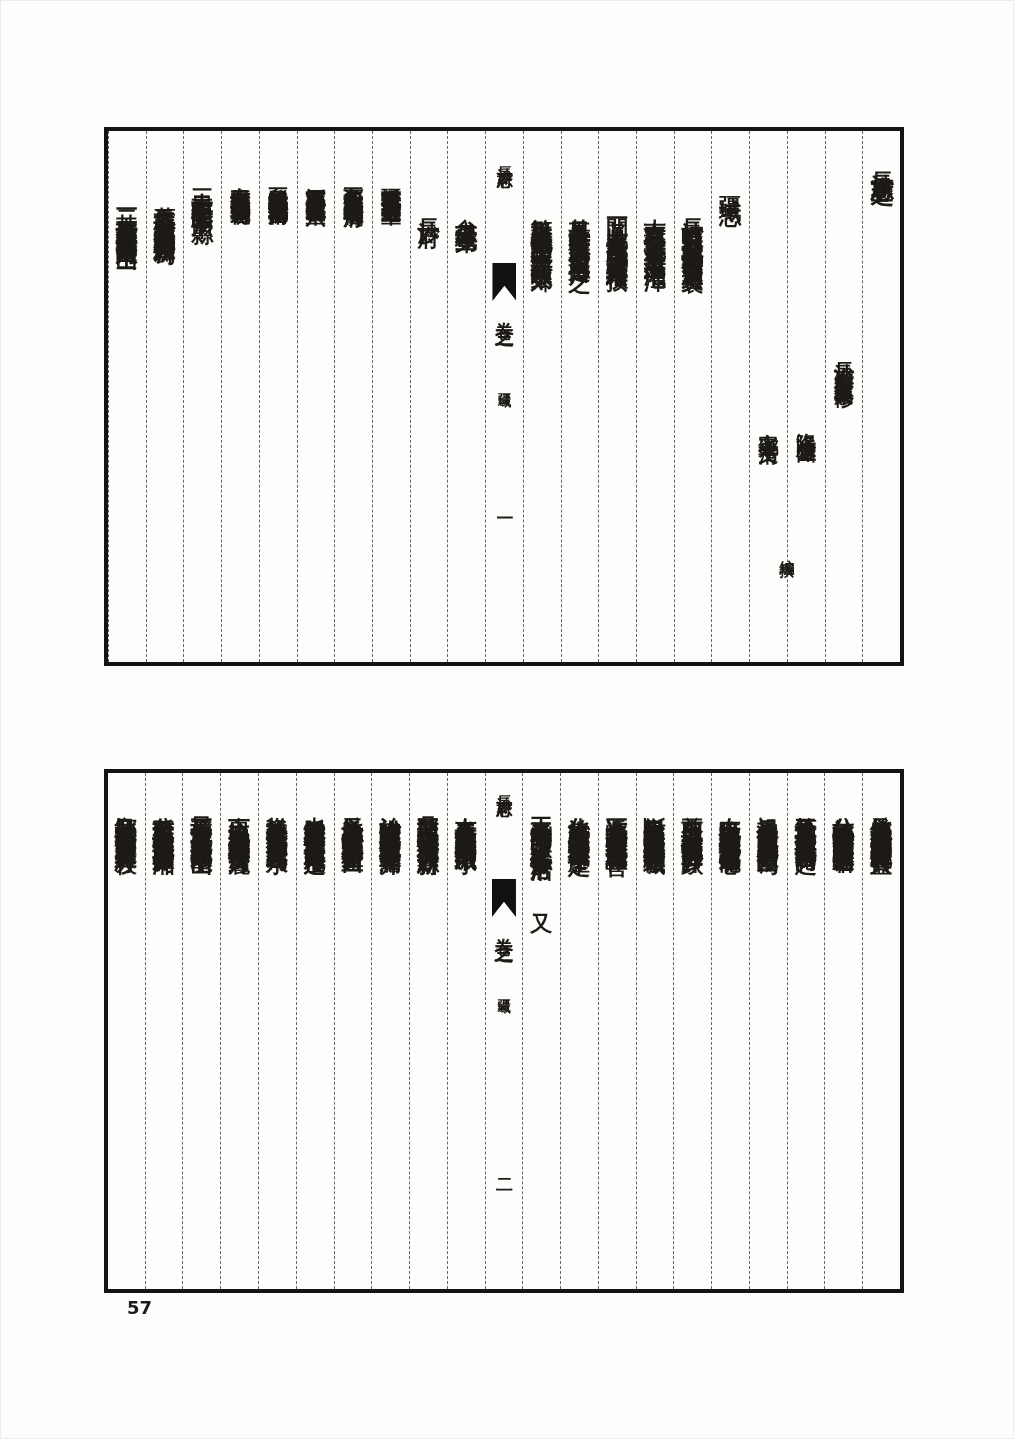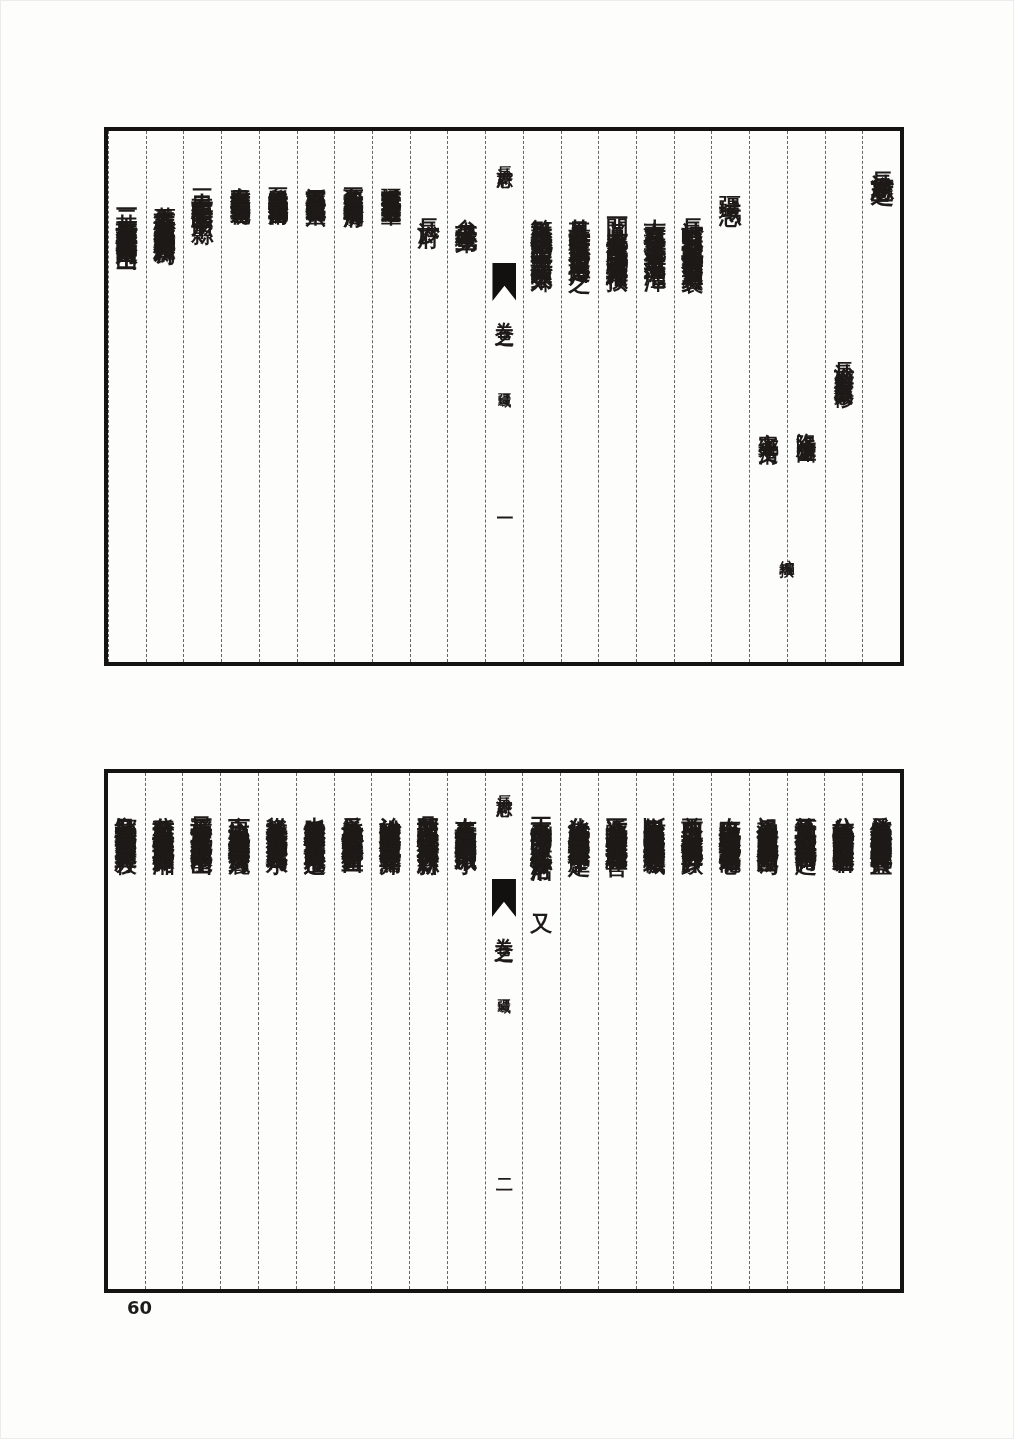--- a/index.html
+++ b/index.html
@@ -193,14 +193,14 @@
       <div class="col">
         <span class="vtext c-body19" style="padding-top: 26px;">最稱佳境其一西歷九嶷衡山枝北入邵陽龍山</span>
       </div>
       <div class="col">
         <span class="vtext c-body19" style="padding-top: 26px;">分脈至西南爲梅龍山轉西北爲約山落脈爲湘</span>
       </div>
       <div class="col">
         <span class="vtext c-body19" style="padding-top: 26px;">鄉又轉北爲黃龍山爲湘潭至嶽麓而止又分枝</span>
       </div>
     </div>
-  <div class="page-number">60</div>
+  <div class="page-number">57</div>
 </div>
 
 </body></html>

